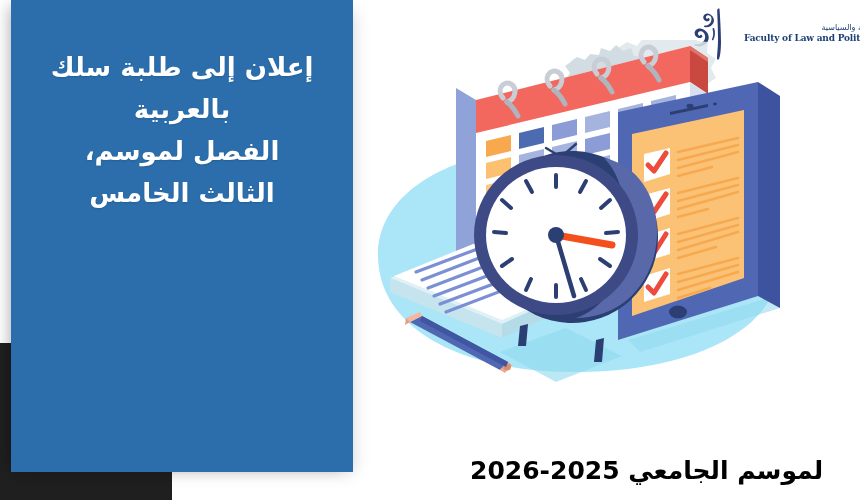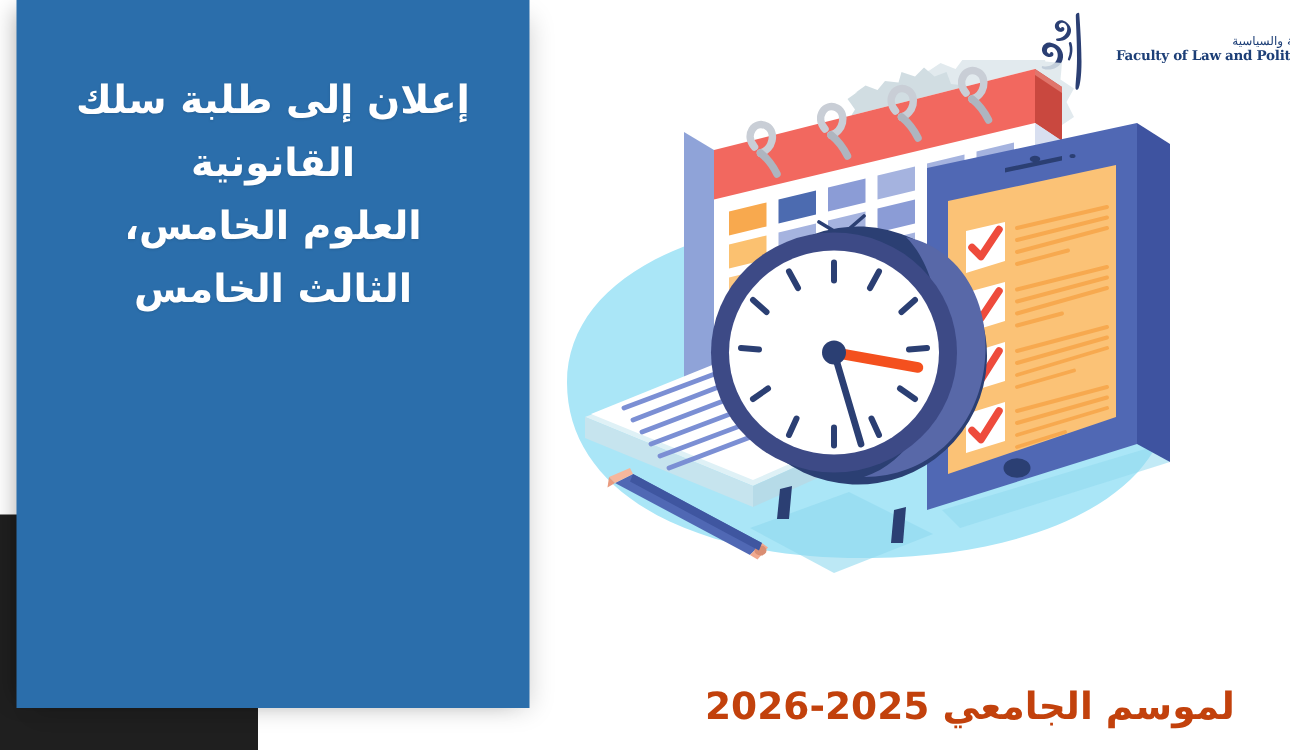--- a/index.html
+++ b/index.html
@@ -69,37 +69,37 @@
   }
   .illustration svg{display:block;width:100%;height:100%;}
 
   
   .footer{
     position:absolute;left:470px;top:448px;width:400px;height:44px;
     display:flex;align-items:center;justify-content:flex-end;
     direction:rtl;overflow:hidden;
   }
   .footer-text{
-    color:#c2410c;font-weight:bold;font-size:25px;white-space:nowrap;
+    color:#000000;font-weight:bold;font-size:25px;white-space:nowrap;
     margin-right:-18px;
   }
 </style>
 </head>
 <body>
 
 <div id="poster">
 
   <div class="dark-square"></div>
   <div class="mid-square"></div>
 
   <div class="blue-panel">
     <div class="headline">
       <div class="ln">إعلان إلى طلبة سلك</div>
-      <div class="ln">القانونية</div>
-      <div class="ln">العلوم الخامس،</div>
+      <div class="ln">بالعربية</div>
+      <div class="ln">الفصل لموسم،</div>
       <div class="ln">الثالث الخامس</div>
     </div>
   </div>
 
   <div class="logo">
     <svg class="logo-mark" viewBox="0 0 50 56">
       <path d="M33.5 3 C33.5 3 35 22 35 35 C35 45 34 51 33 53 C32.4 54.2 31 54 31 52.6 C31 49 32 42 32 33 C32 20 31.2 8 31.2 4.2 C31.2 2.6 33.5 2 33.5 3 Z" fill="#2b3f73"></path>
       <path d="M24.5 8.5 C22 6.6 18.5 7.3 17.5 10 C16.6 12.4 18.2 14.8 20.6 15.2 C22.4 15.5 23.6 14.6 23.6 13.4 C23.6 12.4 22.8 11.8 22 12 C21.5 12.1 21.3 12.6 21.5 13 C20.1 12.6 19.6 11.4 20.1 10.4 C20.8 9 22.8 8.7 24.1 9.8 C25.8 11.2 26 14 24.6 16.4 C23.4 18.5 21.2 19.7 18.8 19.6 C17.9 19.55 17.7 20.9 18.6 21.1 C22.2 21.9 25.8 20.2 27.4 17 C28.8 14.2 27.9 11 24.5 8.5 Z" fill="#2b3f73"></path>
       <path d="M14.5 22.5 C12 22 9.5 23.4 8.8 25.8 C8 28.6 9.9 31.4 13 32 C14.9 32.35 16.3 31.5 16.3 30.2 C16.3 29.1 15.3 28.5 14.5 28.8 C14 29 13.9 29.5 14.1 29.9 C12.5 29.6 11.6 28.4 12 27.1 C12.5 25.4 14.7 24.8 16.5 25.8 C19 27.2 20 30.9 18.4 34 C16.8 37.2 13.1 38.8 9.4 38.1 C8.5 37.9 8.1 39.2 9 39.6 C14 41.6 19.5 39.6 21.8 35.3 C24 31.2 22.2 26 17.9 23.7 C16.8 23.1 15.6 22.7 14.5 22.5 Z" fill="#2b3f73"></path>
       <path d="M27.5 22 C26.8 22 26.4 22.6 26.6 23.2 C27.6 26.4 27.4 30 26 33.2 C25.6 34.1 26.8 34.8 27.3 34 C29.2 30.4 29.4 26.2 28.3 22.7 C28.2 22.3 27.9 22 27.5 22 Z" fill="#2b3f73"></path>

